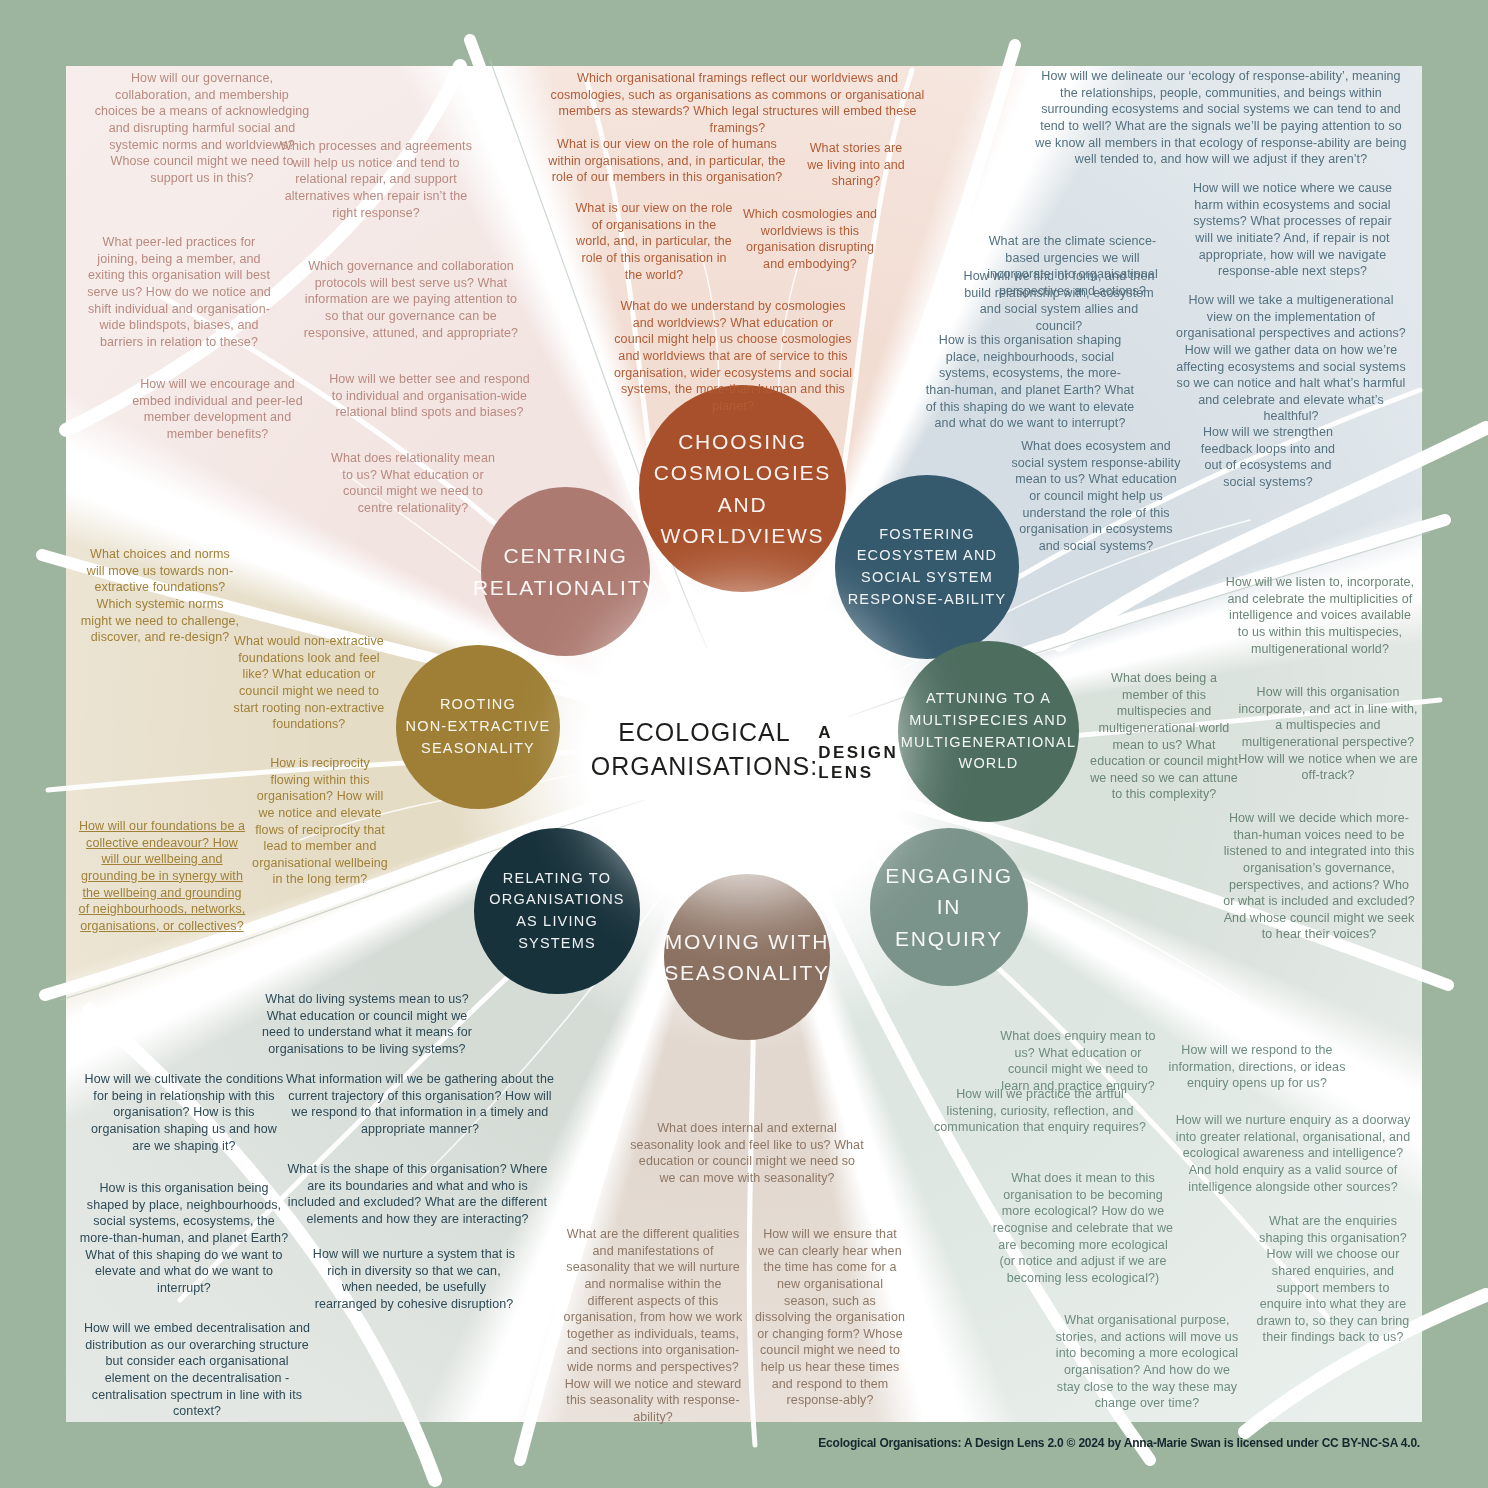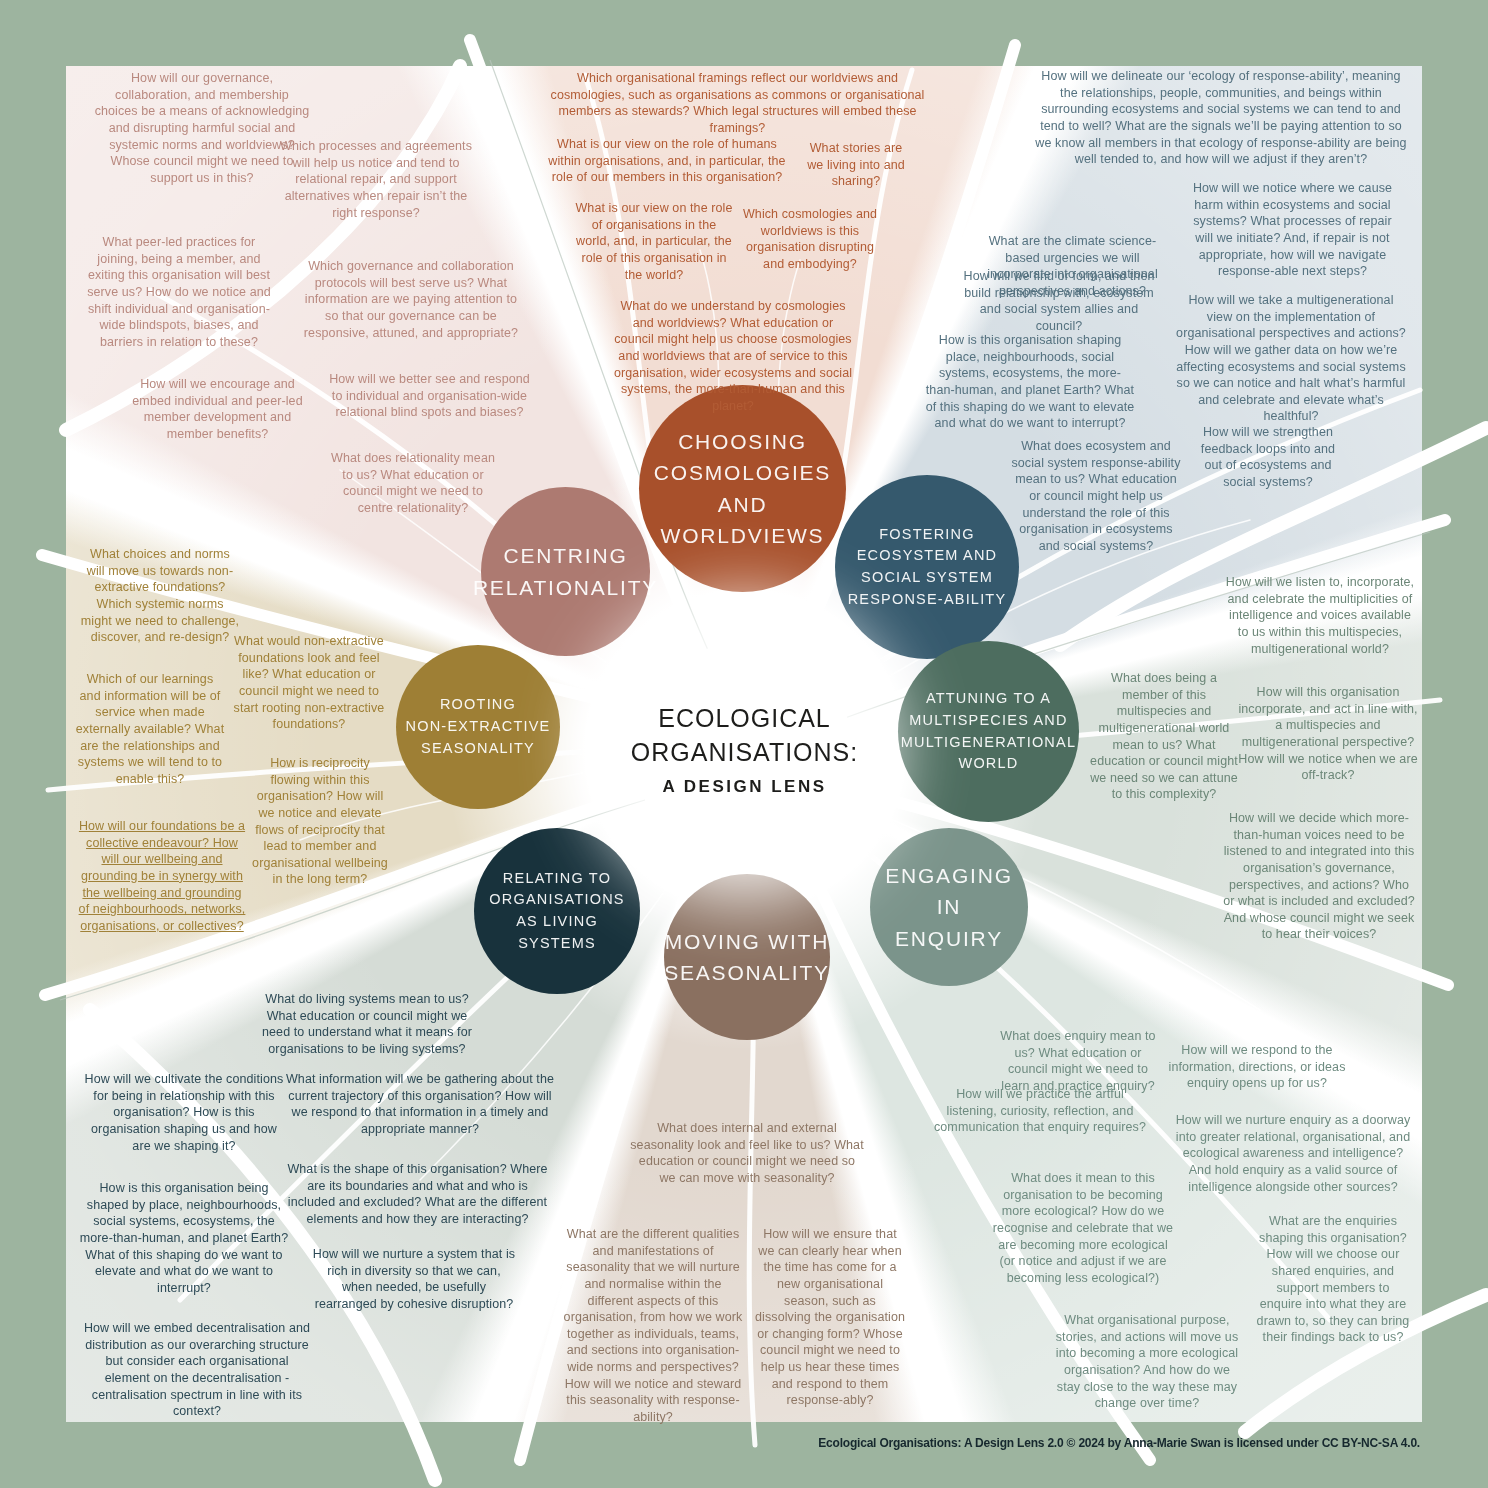--- a/index.html
+++ b/index.html
@@ -32,21 +32,21 @@
   .branches{position:absolute;left:0;top:0;width:1488px;height:1488px;}
   .q{position:absolute;text-align:center;font-size:12.5px;line-height:1.33;
      letter-spacing:.1px;}
   .circle{position:absolute;border-radius:50%;display:flex;align-items:center;
           justify-content:center;text-align:center;}
   .clabel{color:rgba(255,255,255,.93);font-size:21px;letter-spacing:1.8px;
           line-height:1.5;white-space:pre-line;}
   .clabel.small{font-size:14.5px;letter-spacing:1.2px;}
   .center-circle{position:absolute;border-radius:50%;background:#fff;
           box-shadow:0 0 70px 45px rgba(255,255,255,.85);
-          display:flex;flex-direction:column;align-items:center;justify-content:center;}
+          display:flex;flex-direction:row;align-items:center;justify-content:center;}
   .title-main{font-size:25px;letter-spacing:1px;white-space:pre-line;
           text-align:center;line-height:1.35;}
   .title-sub{font-size:17px;font-weight:bold;letter-spacing:2.5px;margin-top:7px;}
   .footer{position:absolute;right:68px;top:1436px;font-size:12px;font-weight:bold;
           letter-spacing:-.2px;}
 </style>
 </head>
 <body>
 
 <div class="stage" style="background-color: rgb(157, 180, 159);">
@@ -184,21 +184,20 @@
   <div class="q" style="left: 260px; top: 991px; width: 214px; color: rgb(45, 74, 86);">What do living systems mean to us? What education or council might we need to understand what it means for organisations to be living systems?</div>
   <div class="q" style="left: 82px; top: 1071px; width: 204px; color: rgb(45, 74, 86);">How will we cultivate the conditions for being in relationship with this organisation? How is this organisation shaping us and how are we shaping it?</div>
   <div class="q" style="left: 285px; top: 1071px; width: 270px; color: rgb(45, 74, 86);">What information will we be gathering about the current trajectory of this organisation? How will we respond to that information in a timely and appropriate manner?</div>
   <div class="q" style="left: 78px; top: 1180px; width: 212px; color: rgb(45, 74, 86);">How is this organisation being shaped by place, neighbourhoods, social systems, ecosystems, the more-than-human, and planet Earth? What of this shaping do we want to elevate and what do we want to interrupt?</div>
   <div class="q" style="left: 285px; top: 1161px; width: 265px; color: rgb(45, 74, 86);">What is the shape of this organisation? Where are its boundaries and what and who is included and excluded? What are the different elements and how they are interacting?</div>
   <div class="q" style="left: 312px; top: 1246px; width: 204px; color: rgb(45, 74, 86);">How will we nurture a system that is rich in diversity so that we can, when needed, be usefully rearranged by cohesive disruption?</div>
   <div class="q" style="left: 82px; top: 1320px; width: 230px; color: rgb(45, 74, 86);">How will we embed decentralisation and distribution as our overarching structure but consider each organisational element on the decentralisation - centralisation spectrum in line with its context?</div>
 
   <div class="q" style="left: 80px; top: 546px; width: 160px; color: rgb(160, 129, 56);">What choices and norms will move us towards non-extractive foundations? Which systemic norms might we need to challenge, discover, and re-design?</div>
   <div class="q" style="left: 232px; top: 633px; width: 154px; color: rgb(160, 129, 56);">What would non-extractive foundations look and feel like? What education or council might we need to start rooting non-extractive foundations?</div>
-  <div class="q" style="left: 75px; top: 671px; width: 150px; color: rgb(160, 129, 56);">Which of our learnings and information will be of service when made externally available? What are the relationships and systems we will tend to to enable this?</div>
   <div class="q" style="left: 250px; top: 755px; width: 140px; color: rgb(160, 129, 56);">How is reciprocity flowing within this organisation? How will we notice and elevate flows of reciprocity that lead to member and organisational wellbeing in the long term?</div>
   <div class="q" style="left: 77px; top: 818px; width: 170px; color: rgb(160, 129, 56); text-decoration: underline;">How will our foundations be a collective endeavour? How will our wellbeing and grounding be in synergy with the wellbeing and grounding of neighbourhoods, networks, organisations, or collectives?</div>
 
   <div class="q" style="left: 94px; top: 70px; width: 216px; color: rgb(185, 137, 127);">How will our governance, collaboration, and membership choices be a means of acknowledging and disrupting harmful social and systemic norms and worldviews? Whose council might we need to support us in this?</div>
   <div class="q" style="left: 276px; top: 138px; width: 200px; color: rgb(185, 137, 127);">Which processes and agreements will help us notice and tend to relational repair, and support alternatives when repair isn’t the right response?</div>
   <div class="q" style="left: 83px; top: 234px; width: 192px; color: rgb(185, 137, 127);">What peer-led practices for joining, being a member, and exiting this organisation will best serve us? How do we notice and shift individual and organisation-wide blindspots, biases, and barriers in relation to these?</div>
   <div class="q" style="left: 301px; top: 258px; width: 220px; color: rgb(185, 137, 127);">Which governance and collaboration protocols will best serve us? What information are we paying attention to so that our governance can be responsive, attuned, and appropriate?</div>
   <div class="q" style="left: 130px; top: 376px; width: 175px; color: rgb(185, 137, 127);">How will we encourage and embed individual and peer-led member development and member benefits?</div>
   <div class="q" style="left: 327px; top: 371px; width: 205px; color: rgb(185, 137, 127);">How will we better see and respond to individual and organisation-wide relational blind spots and biases?</div>
   <div class="q" style="left: 330px; top: 450px; width: 166px; color: rgb(185, 137, 127);">What does relationality mean to us? What education or council might we need to centre relationality?</div>

